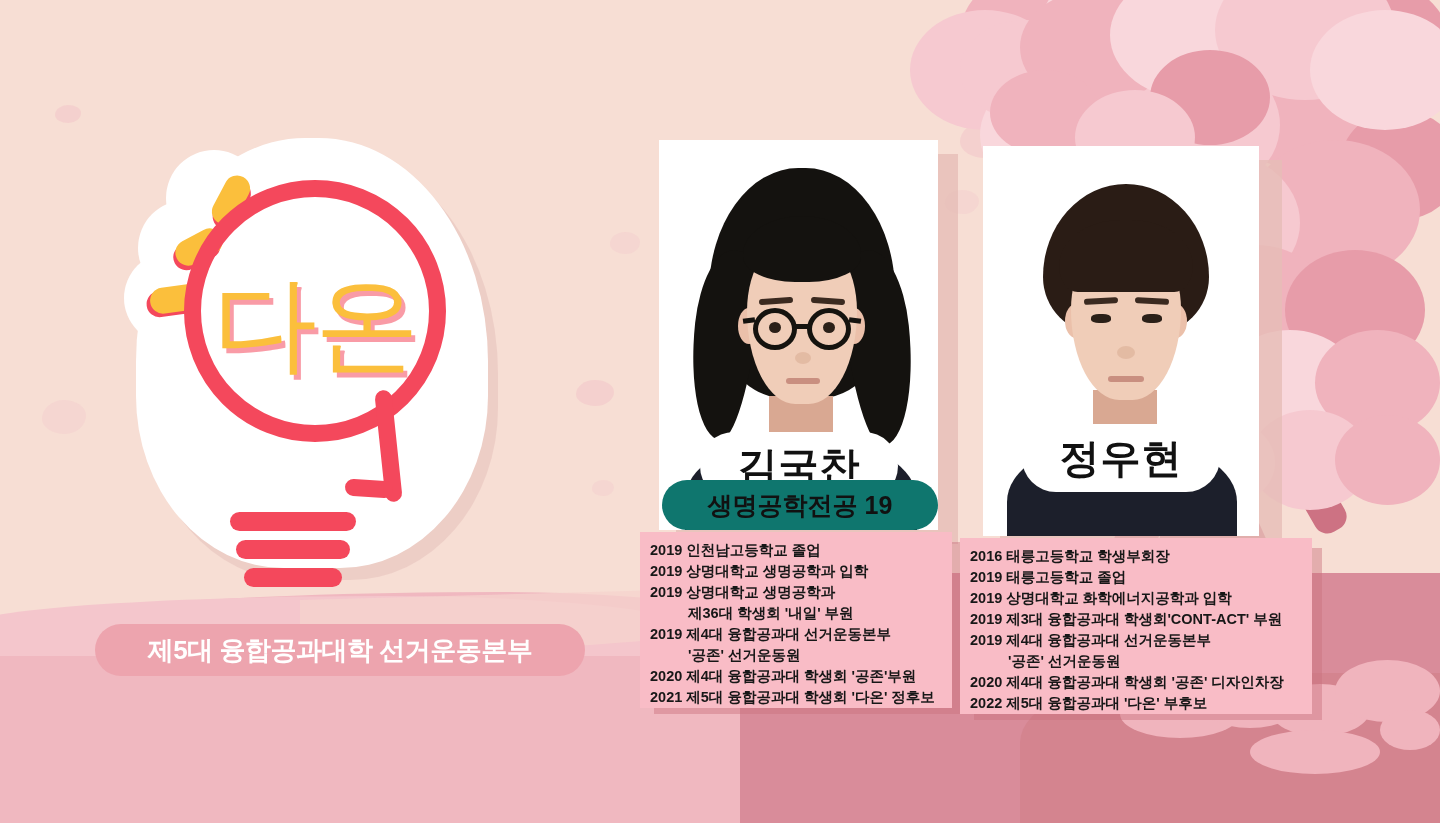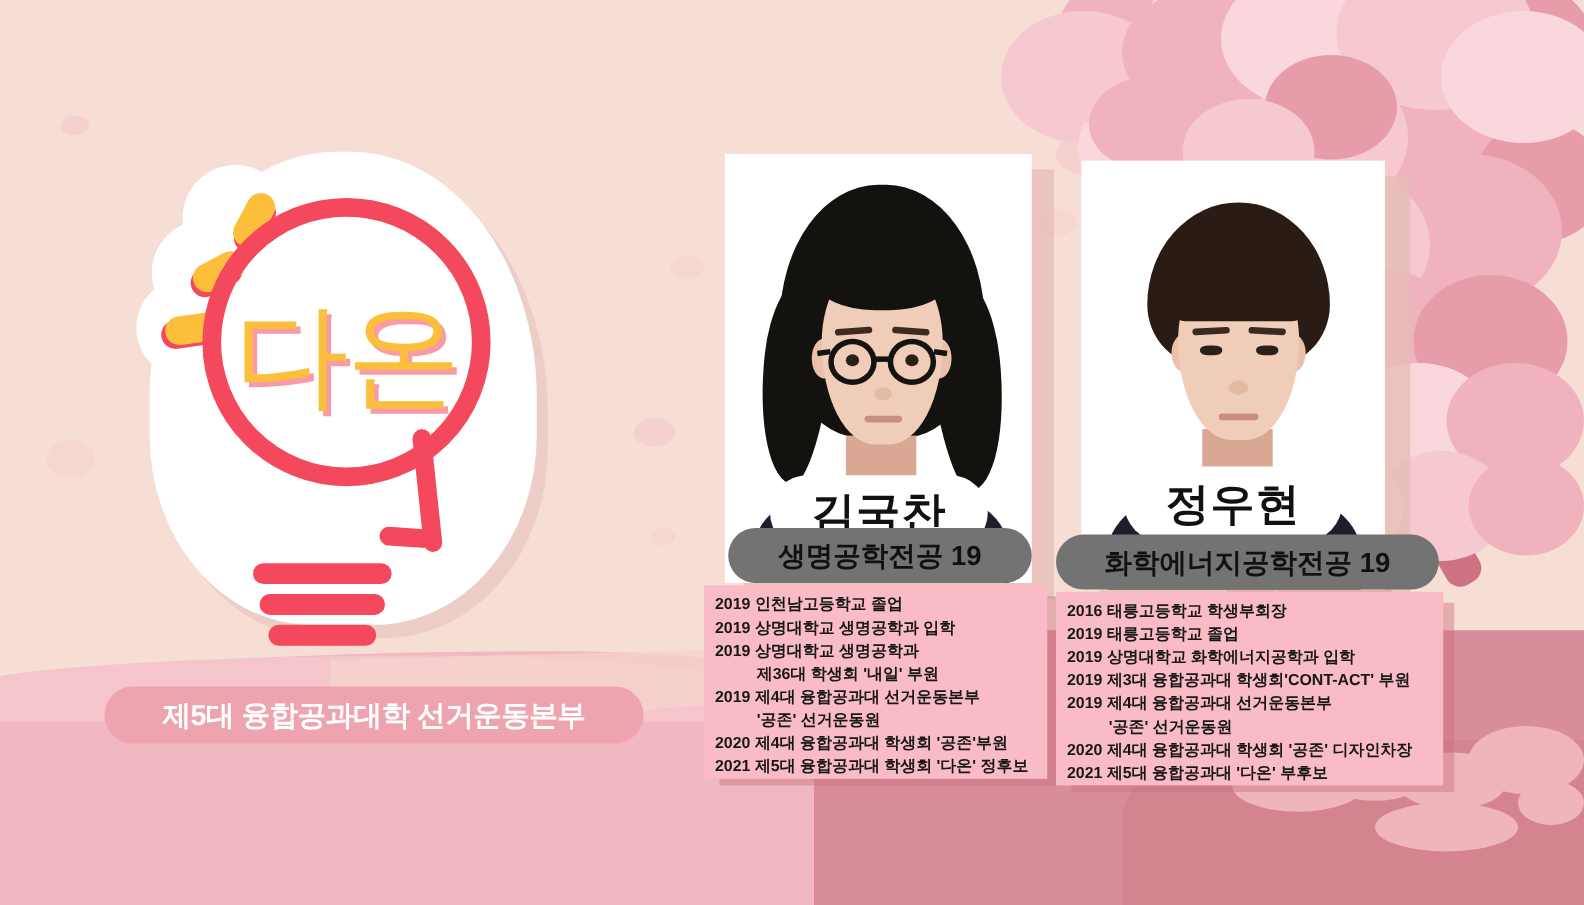--- a/index.html
+++ b/index.html
@@ -211,21 +211,21 @@
     border-radius: 40px;
     display: flex; align-items: center; justify-content: center;
     z-index: 5;
   }
   .badge-name span {
     font-size: 40px; font-weight: 700; color: #111111;
     letter-spacing: 1px; white-space: nowrap;
   }
   .badge-major {
     position: absolute;
-    background: #737373;
+    background: #0f766e;
     border-radius: 28px;
     display: flex; align-items: center; justify-content: center;
     z-index: 5;
   }
   .badge-major span {
     font-size: 25px; font-weight: 700; color: #111111;
     letter-spacing: 0px; white-space: nowrap;
   }
 
   
@@ -438,32 +438,29 @@
       <div class="p-eye" style="left:108px; top:168px; width:20px; height:9px; border-radius:40%;"></div>
       <div class="p-eye" style="left:159px; top:168px; width:20px; height:9px; border-radius:40%;"></div>
 
       <div class="p-nose" style="left:134px; top:200px; width:18px; height:13px;"></div>
       <div class="p-mouth" style="left:125px; top:230px; width:36px; height:6px;"></div>
     </div>
 
     <div class="badge-name" style="left:62px; top:288px; width:198px; height:68px;">
       <span>정우현</span>
     </div>
-    <div class="badge-major" style="left:0px; top:350px; width:348px; height:50px;">
-      <span>화학에너지공학전공 19</span>
-    </div>
 
     <div class="info-shadow" style="left:14px; top:412px; width:348px; height:172px;"></div>
     <div class="info-box" style="left: 0px; top: 402px; width: 352px; height: 176px; background: rgb(249, 188, 198);">
       <ul class="info-list">
           <li>2016 태릉고등학교 학생부회장</li>
           <li>2019 태릉고등학교 졸업</li>
           <li>2019 상명대학교 화학에너지공학과 입학</li>
           <li>2019 제3대 융합공과대 학생회'CONT-ACT' 부원</li>
           <li>2019 제4대 융합공과대 선거운동본부</li>
           <li class="indent">'공존' 선거운동원</li>
           <li>2020 제4대 융합공과대 학생회 '공존' 디자인차장</li>
-          <li>2021 제5대 융합공과대 '다온' 부후보</li>
+          <li>2022 제5대 융합공과대 '다온' 부후보</li>
         </ul>
     </div>
   </div>
 
 </div>
 
 </body></html>

